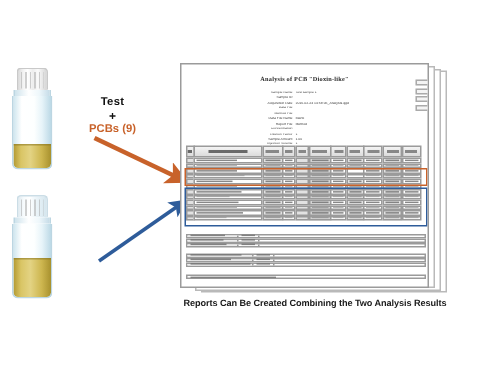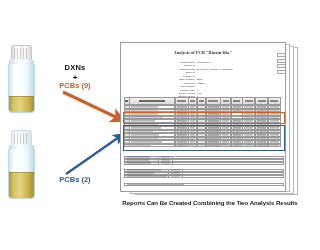--- a/index.html
+++ b/index.html
@@ -150,28 +150,25 @@
     <div class="cap" style="background:linear-gradient(90deg,#dfeaf0 0%,#f7fbfd 20%,#ffffff 40%,#eef6fa 60%,#d5e6ee 100%);border-color:#cbdde6;">
         <div class="ribs"></div>
       </div>
     <div class="neck"></div>
     <div class="body" style="height:50px;">
       <div class="liquid" style="height:26px;"></div>
     </div>
   </div>
 
   <div class="lbl" style="left:45px;top:64px;width:60px;">
-    <div class="l1">DXNs</div>
+    <div class="l1">Test</div>
     <div class="plus">+</div>
     <div class="l2" style="color:#C8622A;">PCBs (9)</div>
   </div>
 
-  <div class="lbl" style="left:45px;top:176px;width:60px;">
-    <div class="l2" style="color:#2E5C9A;">PCBs (2)</div>
-  </div>
 
   <svg class="arrows" viewBox="0 0 310 250">
     <defs>
       <marker id="ah-o" markerWidth="5" markerHeight="5" refX="3.6" refY="2.5" orient="auto">
         <path d="M0,0 L5,2.5 L0,5 L1.2,2.5 Z" fill="#C8622A"></path>
       </marker>
       <marker id="ah-b" markerWidth="5" markerHeight="5" refX="3.6" refY="2.5" orient="auto">
         <path d="M0,0 L5,2.5 L0,5 L1.2,2.5 Z" fill="#2E5C9A"></path>
       </marker>
     </defs>

